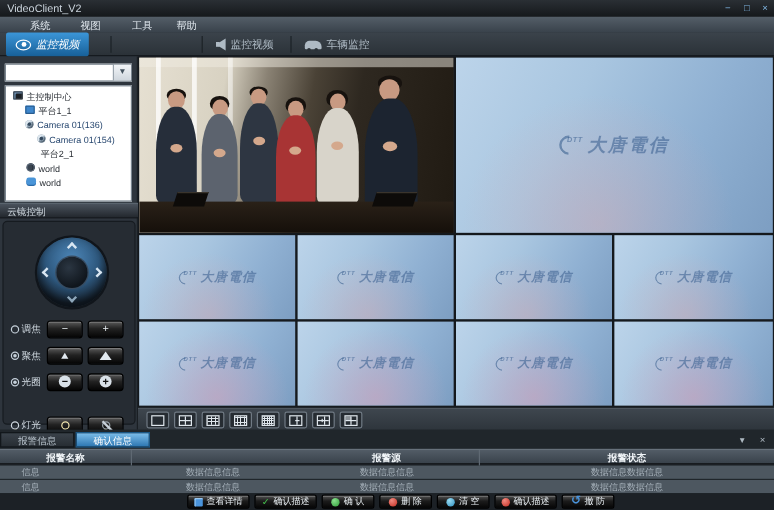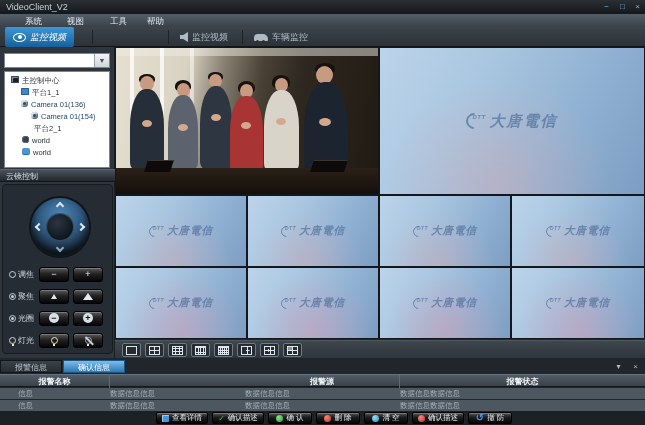--- a/index.html
+++ b/index.html
@@ -166,21 +166,21 @@
   .atab.t1 { left:0; width:62px; background:linear-gradient(#3a424a,#272d33); color:#bcc7d0; border:1px solid #12171b; }
   .atab.t2 { left:63px; width:62px; background:linear-gradient(#7cbdea,#2d77b2); color:#ffffff; border:1px solid #1b5785; }
   .panelbtn { position:absolute; top:3px; width:13px; height:11px; color:#aeb9c2; font-size:8px;
     line-height:11px; text-align:center; }
   .ahdr { position:absolute; left:0; top:16px; width:645px; height:13px;
     background:linear-gradient(#525c66,#39424b); border-top:1px solid #67717b; border-bottom:1px solid #14181c; }
   .ahdr .hcell { position:absolute; top:0; height:13px; color:#f2f6f9; font-size:8px; font-weight:bold;
     line-height:13px; text-align:center; border-right:1px solid #5f6973; }
   .arow { position:absolute; left:0; width:645px; height:11px; background:#4d5760; }
   .arow .rcell { position:absolute; top:0; height:11px; color:#a7b2bb; font-size:7.5px; line-height:11px;
-    white-space:nowrap; overflow:hidden; }
+    text-align:center; white-space:nowrap; overflow:hidden; }
   .abtnbar { position:absolute; left:0; top:53px; width:645px; height:14px; background:#1c2126; }
   .abtn { position:absolute; top:1px; height:12px; border:1px solid #000; border-radius:2px;
     background:linear-gradient(#555,#1c1c1c 45%,#060606); color:#e8eef2; font-size:7.5px;
     display:flex; align-items:center; justify-content:center; gap:3px; box-shadow:inset 0 1px 0 #777; }
   .bic { display:inline-block; width:7px; height:7px; border-radius:50%; }
   .bic.sq { border-radius:1px; background:#4a94dc; box-shadow:inset 1px 1px 0 #9cc8ee; }
   .bic.chk { background:none; width:auto; height:auto; color:#46c24e; font-weight:bold; font-size:8px; line-height:7px; }
   .bic.green { background:radial-gradient(circle at 35% 30%,#8ae08e,#2e9e38); }
   .bic.red { background:radial-gradient(circle at 35% 30%,#f08a80,#c42d22); }
   .bic.cyan { background:radial-gradient(circle at 35% 30%,#9adcf2,#2e8fc0); }
@@ -289,21 +289,21 @@
 
       <div class="ptzrow" style="top:124px">
         <span class="lbl">
             <span class="mini-ring dot"></span>
           <span>光圈</span>
           </span>
         <span class="ptzbtn"><span class="circ-glyph">−</span></span>
         <span class="ptzbtn"><span class="circ-glyph">+</span></span>
       </div>
 
-      <div class="ptzrow" style="top:146px">
+      <div class="ptzrow" style="top:160px">
         <span class="lbl">
             <span class="bulb" style="border-color:#cfd8e0"></span>
           <span>灯光</span>
           </span>
         <span class="ptzbtn"><span class="bulb"></span></span>
         <span class="ptzbtn"><span class="bulb off"></span></span>
       </div>
     </div>
   </div>
 

